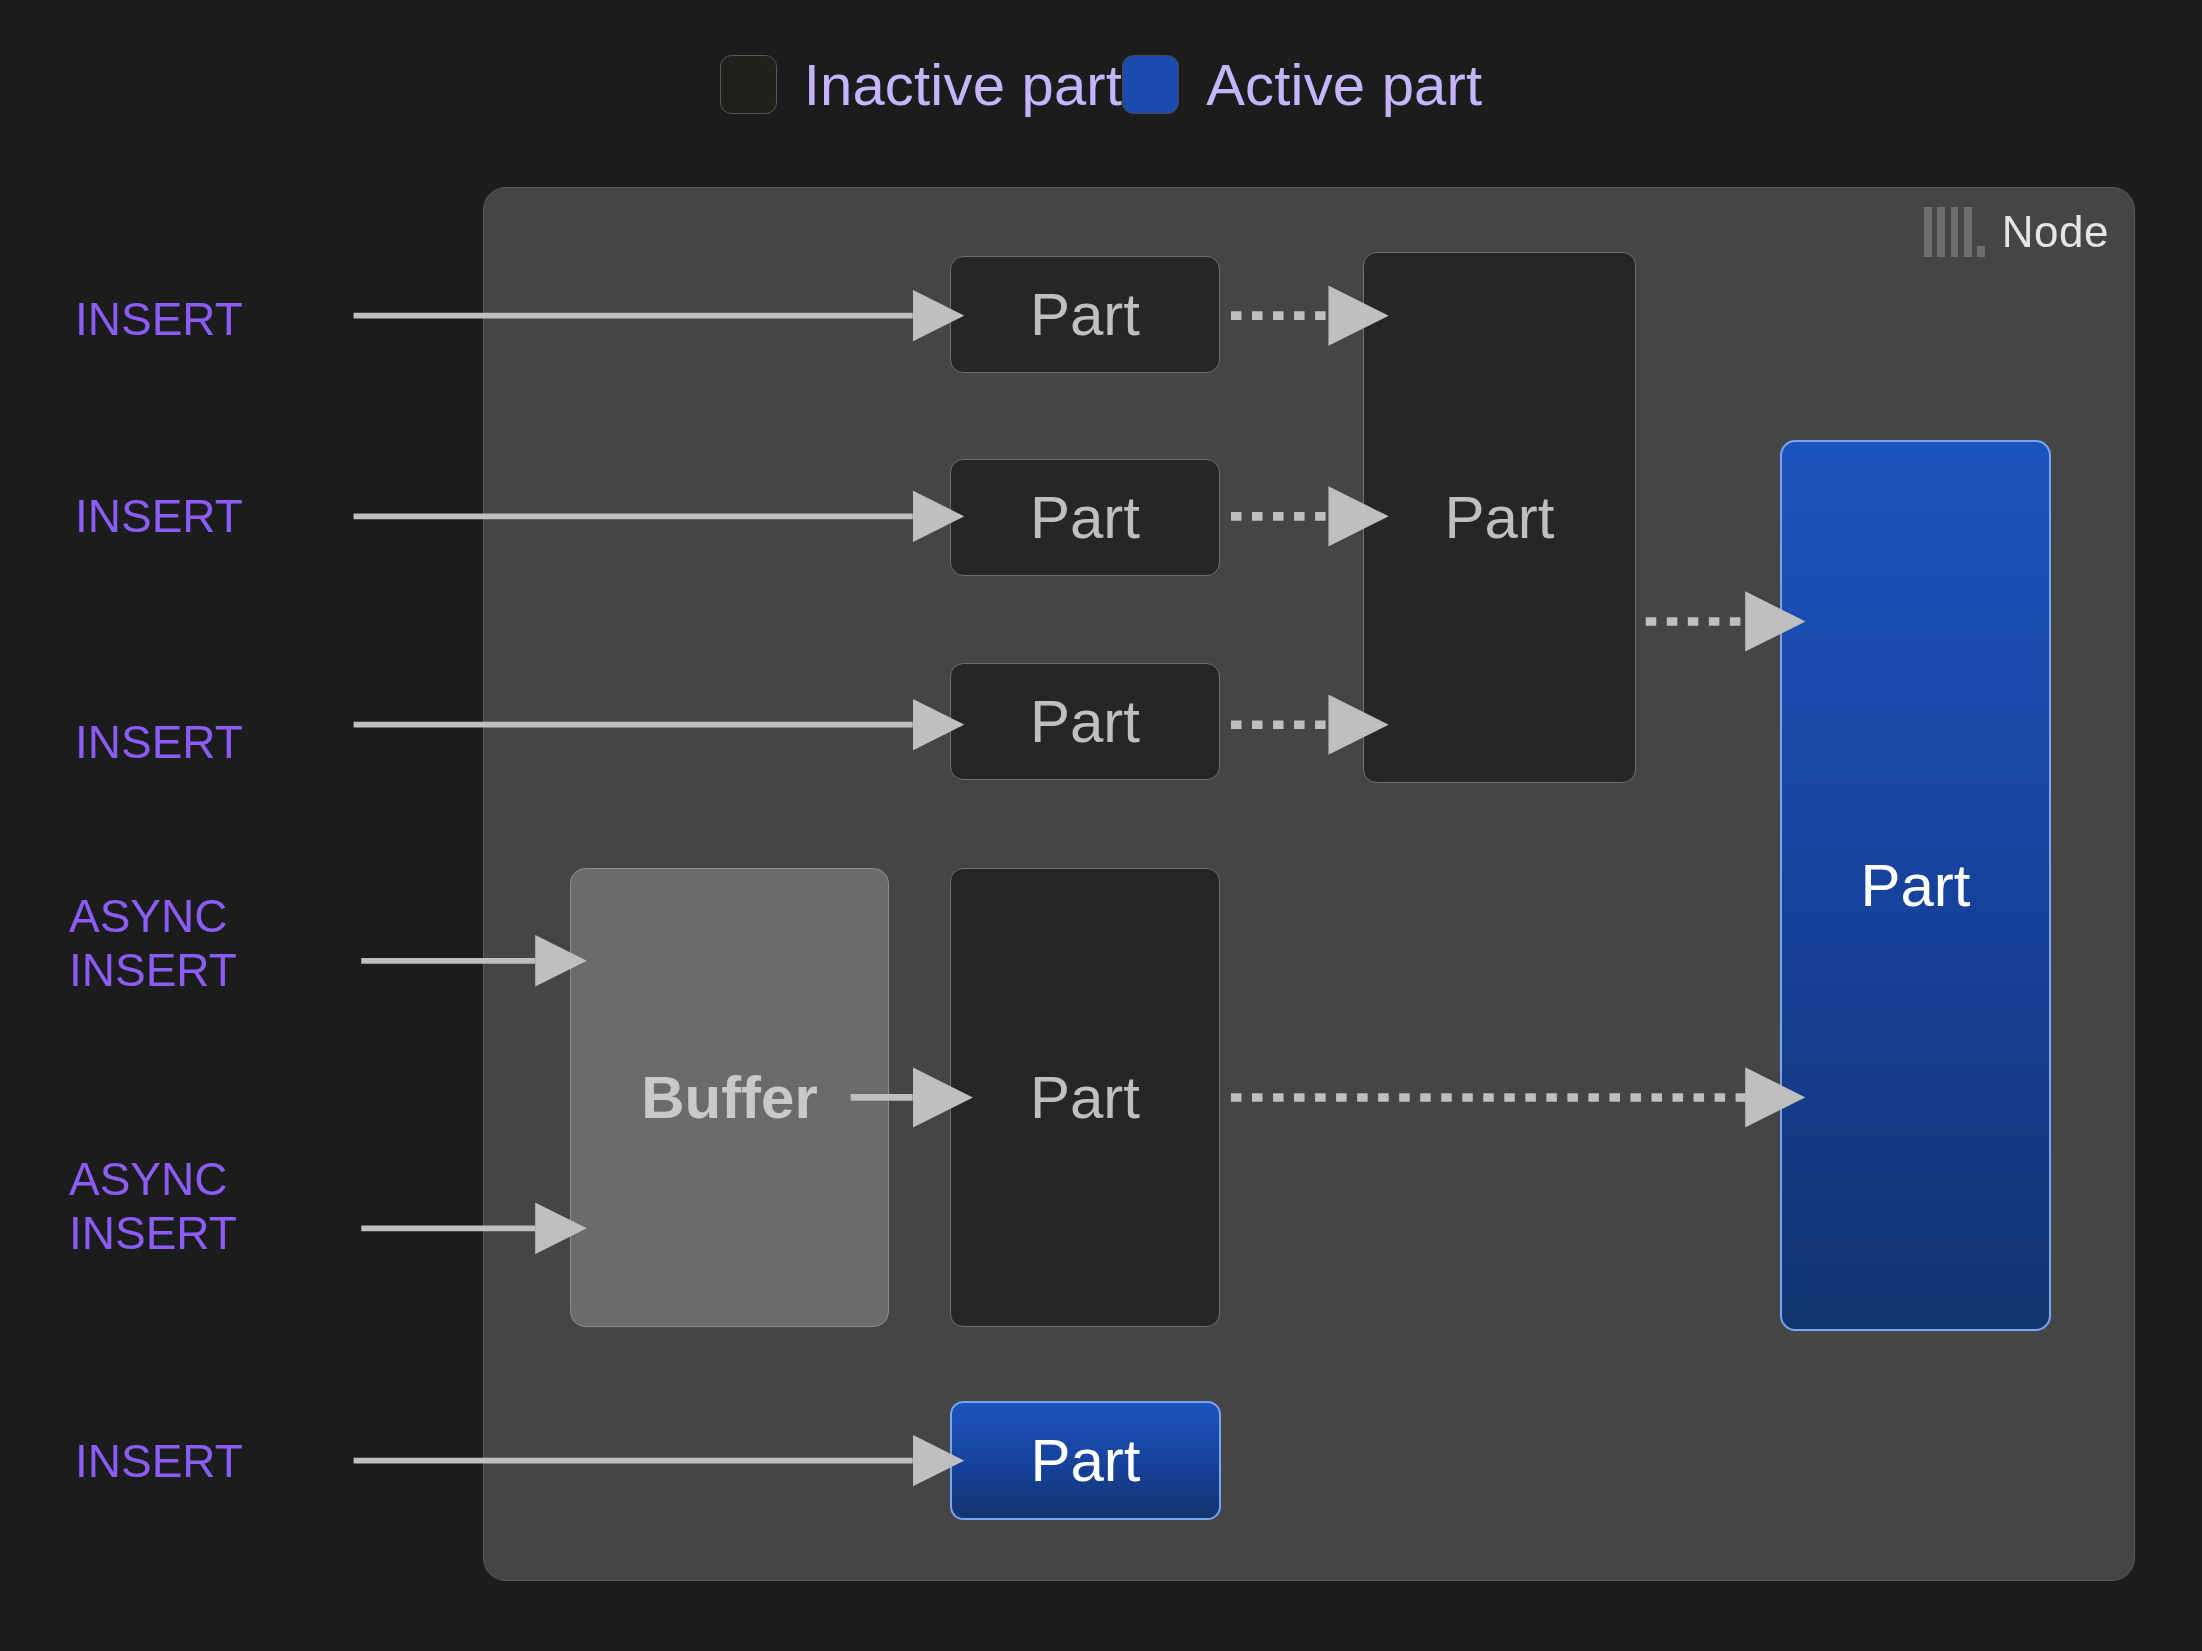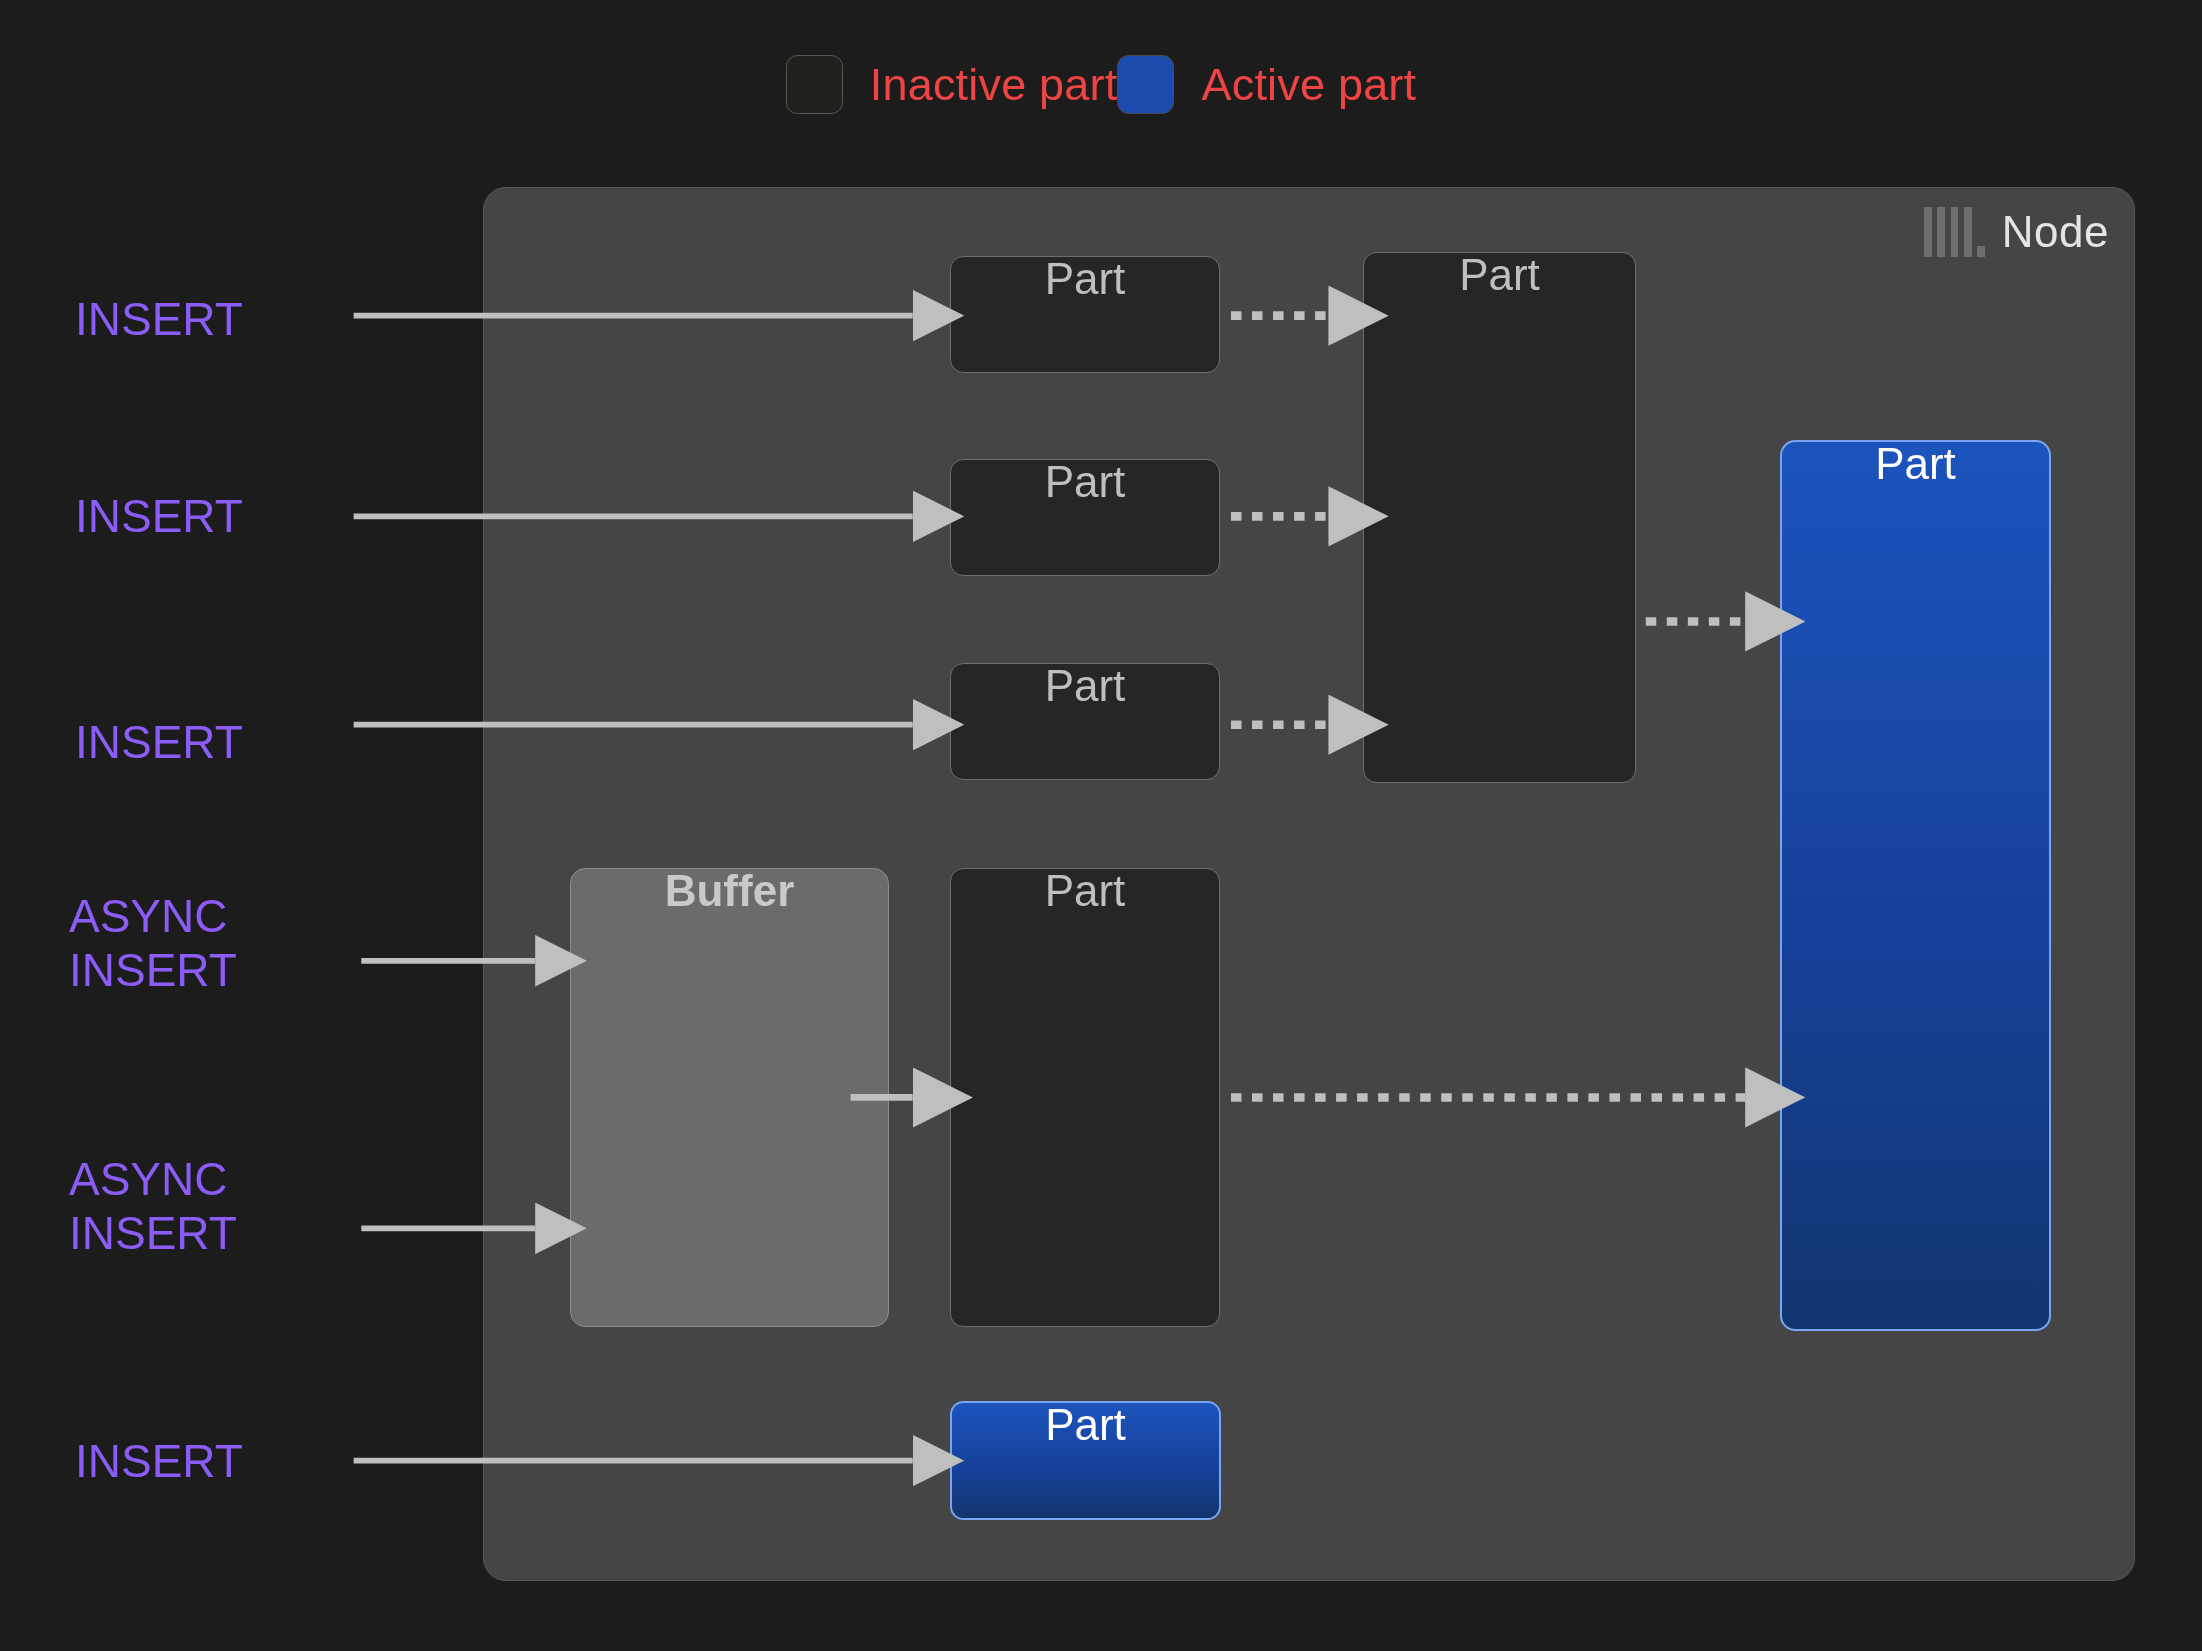--- a/index.html
+++ b/index.html
@@ -43,22 +43,22 @@
   }
   .legend-swatch.inactive {
     background: #1e211c;
     border: 1.9px solid #585858;
   }
   .legend-swatch.active {
     background: #1a4bad;
     border: 1.9px solid #4a4a4a;
   }
   .legend-label {
-    color: #ef4444;
-    font-size: 45px;
+    color: #c4b5fd;
+    font-size: 58px;
     line-height: 1;
     letter-spacing: 0.2px;
     white-space: nowrap;
   }
   .legend-arrow-ico {
     width: 92px;
     height: 27px;
     display: block;
   }
 
@@ -113,22 +113,23 @@
     white-space: pre-line;
     text-align: left;
   }
 
   
   .box {
     position: absolute;
     box-sizing: border-box;
     border-radius: 13.4px;
     display: flex;
+    align-items: center;
     justify-content: center;
-    font-size: 44px;
+    font-size: 60px;
     line-height: 1;
   }
   .box.part-inactive {
     background: #262626;
     border: 1.9px solid #6f6f6f;
     color: #bfbfbf;
   }
   .box.part-active {
     background: linear-gradient(180deg, #1c54bd 0%, #16419a 55%, #12356f 100%);
     border: 2.9px solid #79a5f0;

